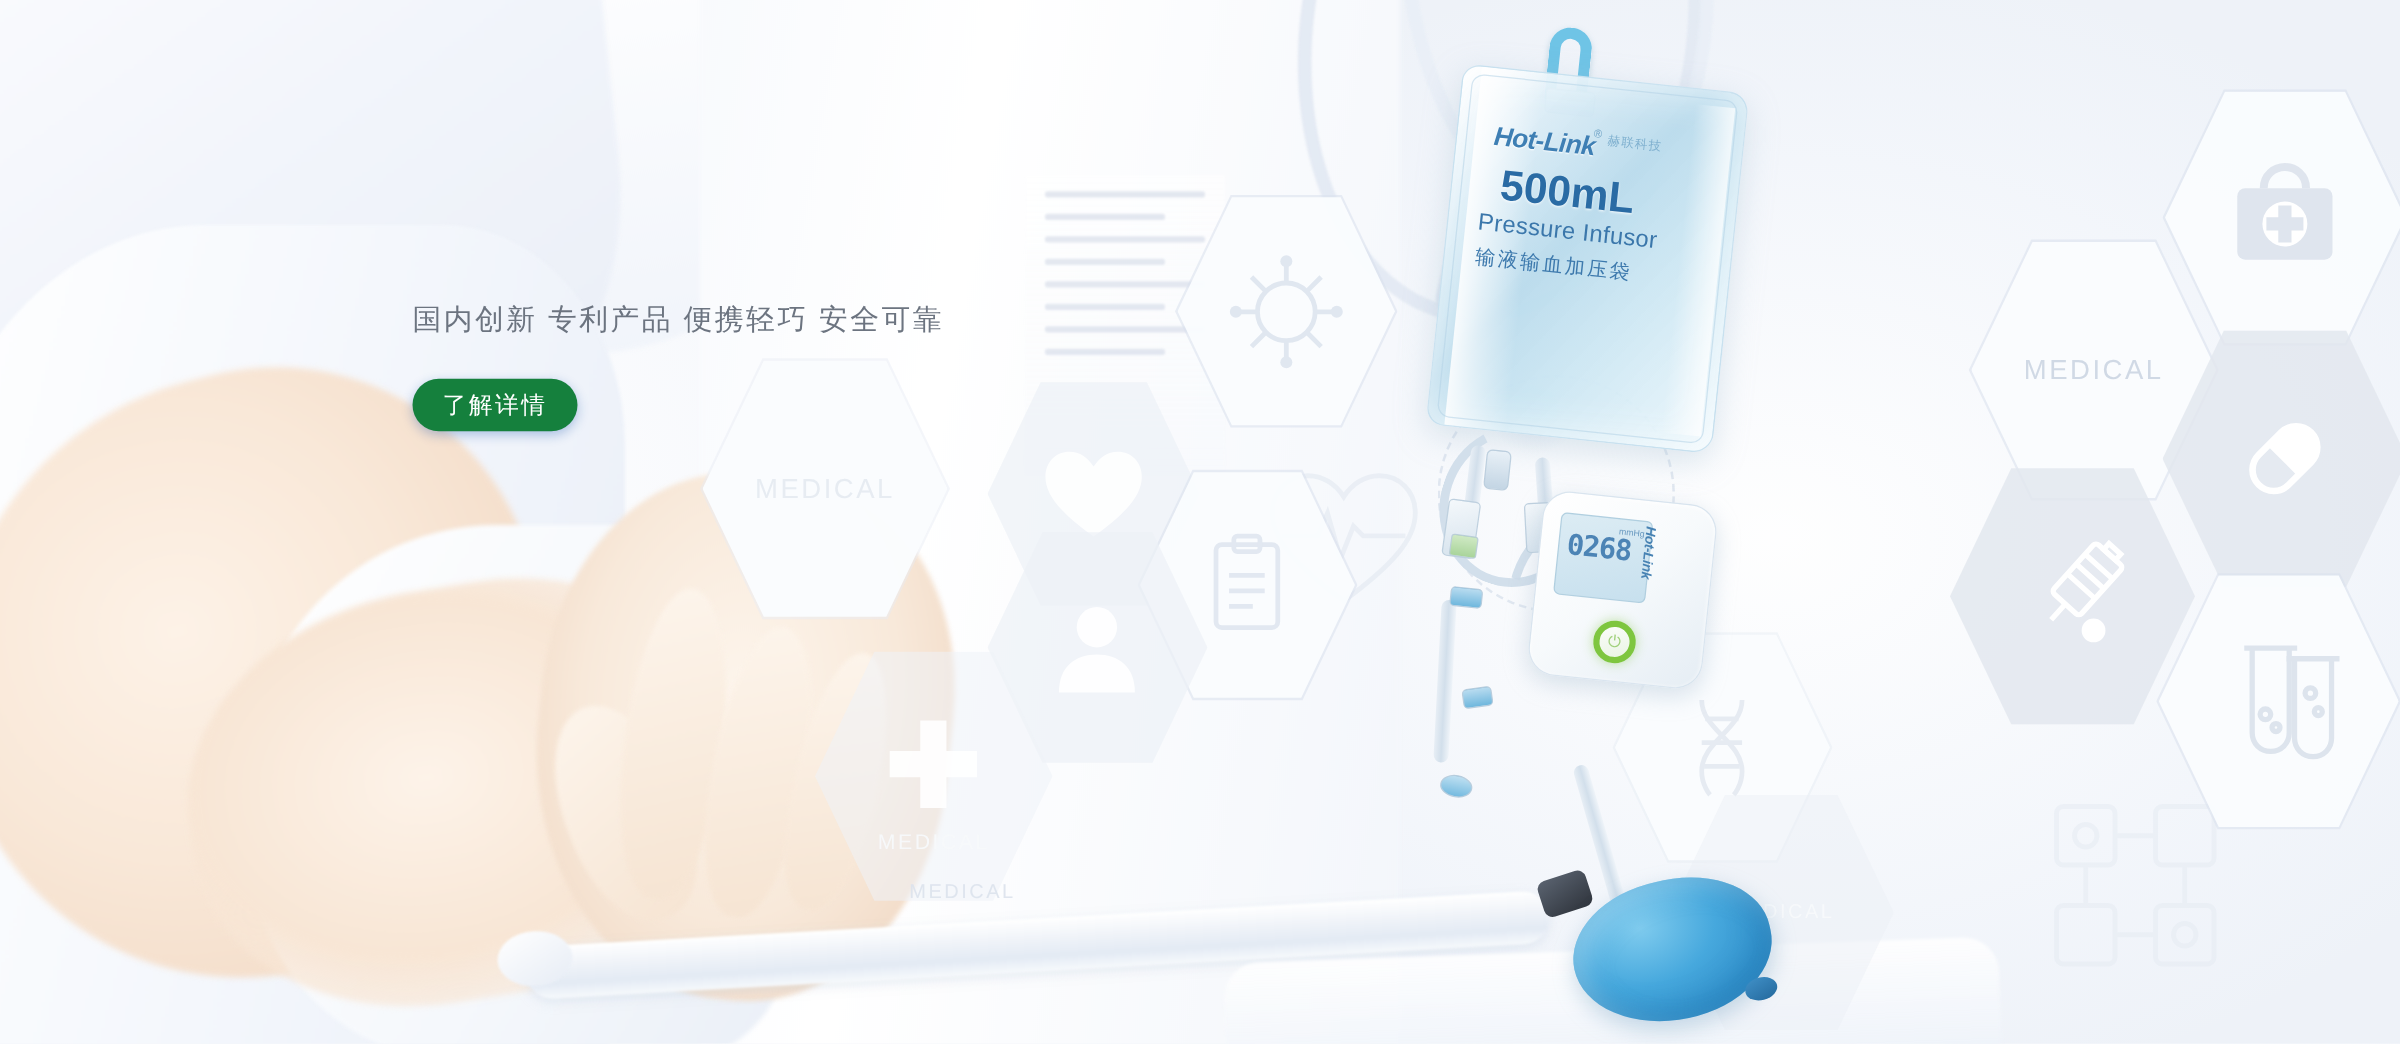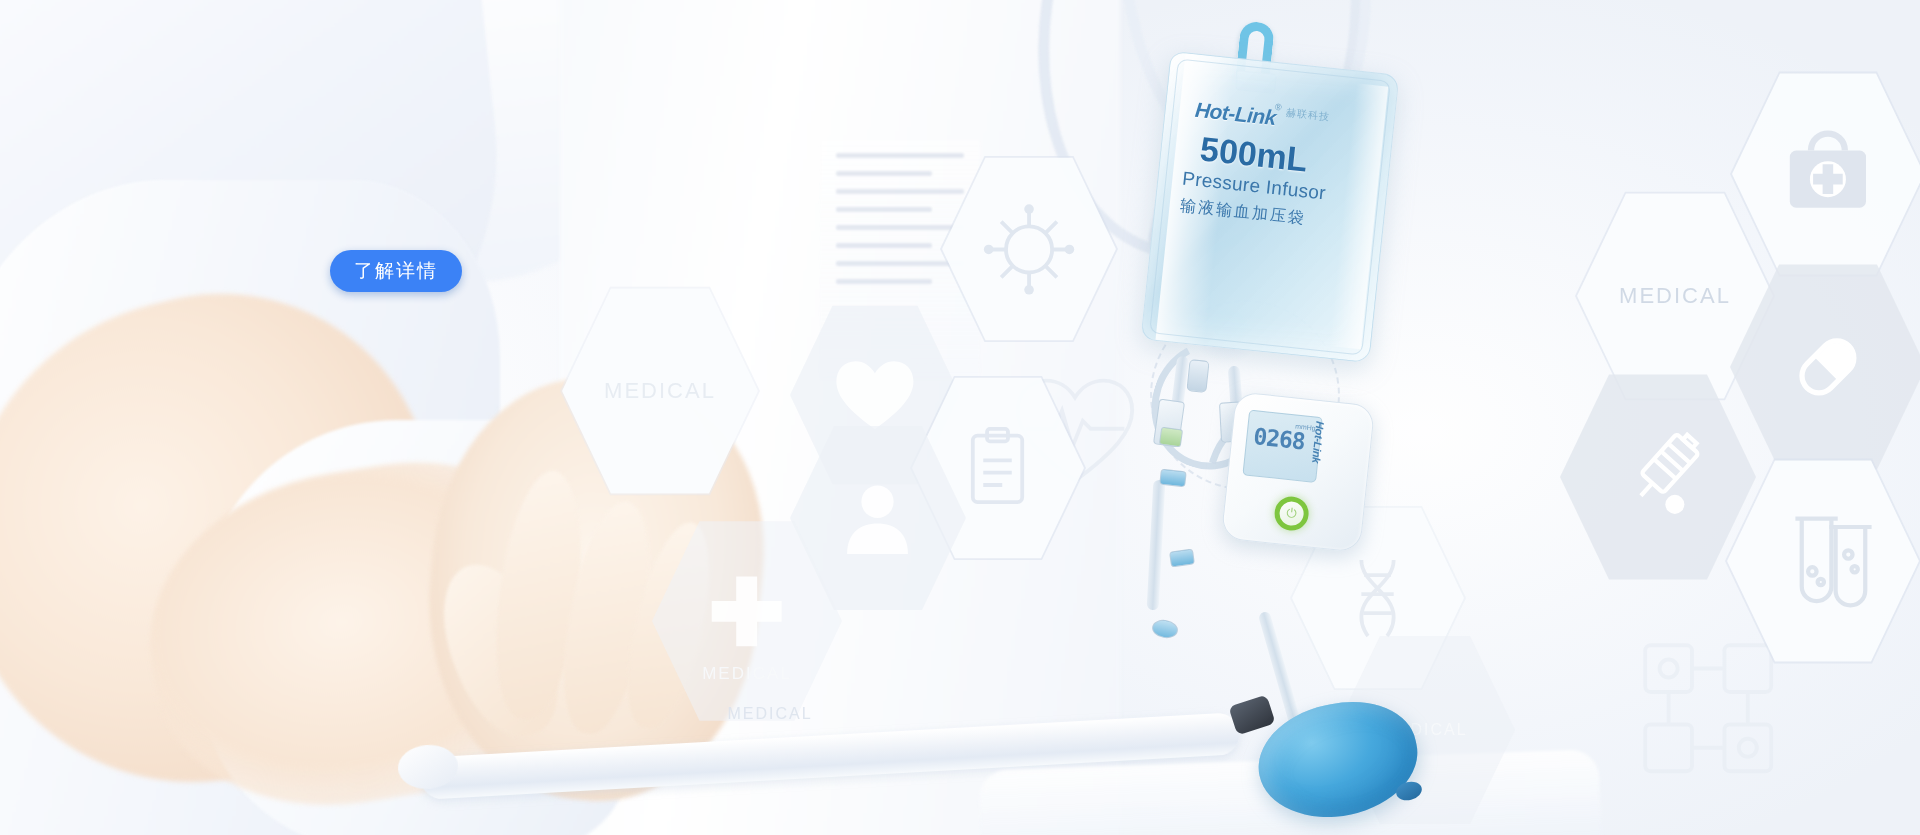--- a/index.html
+++ b/index.html
@@ -419,21 +419,21 @@
     font-size:23px;
     color:#6c7480;
     letter-spacing:2px;
     white-space:nowrap;
   }
   .cta {
     margin-top:32px;
     display:inline-flex;
     align-items:center; justify-content:center;
     width:132px; height:42px;
-    background:#3b82f6;
+    background:#15803d;
     color:#ffffff;
     font-size:19px;
     letter-spacing:2px;
     border:none;
     border-radius:21px;
     cursor:pointer;
     box-shadow:0 3px 9px rgba(20,82,174,.32);
   }
 </style>
 </head>
@@ -678,16 +678,17 @@
         <span>⏻</span>
       </div>
     </div>
 
     <div class="bulb-valve"></div>
     <div class="bulb"></div>
     <div class="bulb-nip"></div>
   </div>
 
   <div id="copy">
+    <div class="tagline">国内创新 专利产品 便携轻巧 安全可靠</div>
     <button class="cta">了解详情</button>
   </div>
 
 </div>
 
 </body></html>

